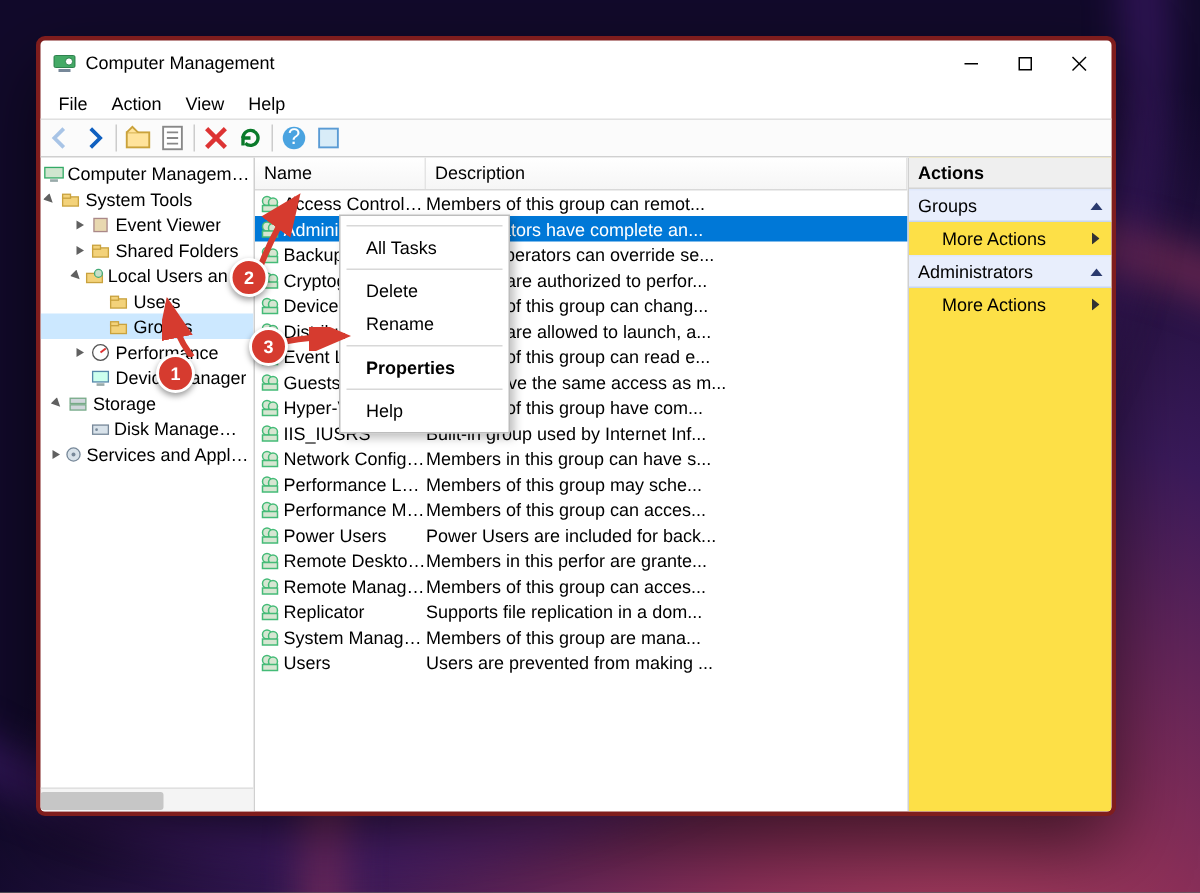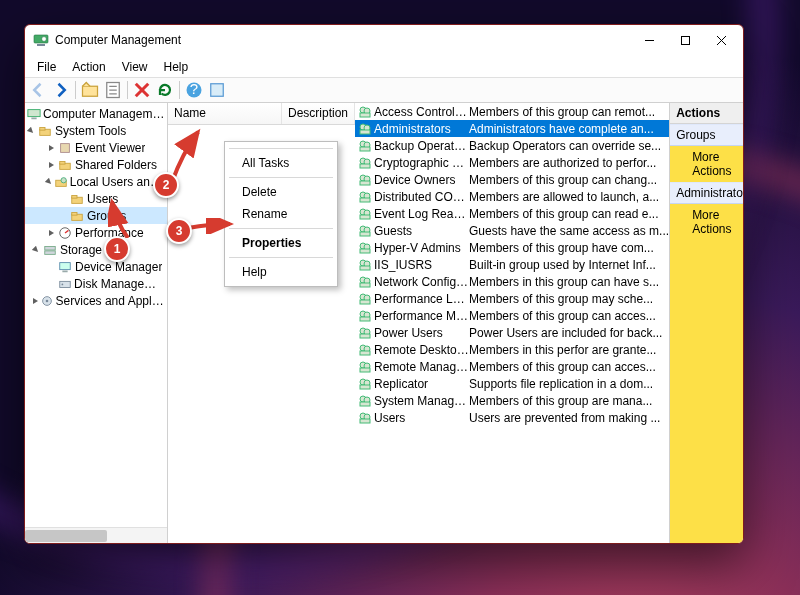--- a/index.html
+++ b/index.html
@@ -16,21 +16,21 @@
     position: absolute;
     border-radius: 50%;
     border: 32px solid rgba(180,60,130,0.25);
     filter: blur(12px);
   }
   .ring1 { width: 1100px; height: 1100px; left: -320px; top: -520px; border-color: rgba(100,40,160,0.35);}
   .ring2 { width: 900px; height: 900px; left: 200px;  top: 140px;  border-color: rgba(200,70,100,0.35);}
 
   .window {
     position: absolute; left: 24px; top: 24px; width: 720px; height: 520px;
-    background: #ffffff; border: 1px solid #7f1d1d; border-radius: 6px;
+    background: #ffffff; border: 3px solid #7f1d1d; border-radius: 6px;
     box-shadow: 0 20px 50px rgba(0,0,0,0.55);
     display: flex; flex-direction: column; overflow: hidden;
   }
 
   
   .titlebar { height: 30px; display: flex; align-items: center; padding: 0 4px 0 8px; }
   .titlebar .app-icon { width: 16px; height: 16px; margin-right: 6px; position: relative; }
   .titlebar .app-icon svg { width: 16px; height: 16px; }
   .titlebar .title { flex: 1; }
   .winbtn { width: 36px; height: 26px; display:flex;align-items:center;justify-content:center; border-radius:4px;}
@@ -57,21 +57,21 @@
   .treerow { display:flex; align-items:center; height:17px; white-space:nowrap; padding-right:2px;}
   .twisty { width:12px; height:12px; display:flex;align-items:center;justify-content:center; margin-right:0;}
   .twisty svg{width:8px;height:8px;}
   .nodelabel { margin-left:2px; }
   .nodeicon { width:16px; height:16px; display:flex;align-items:center;justify-content:center;}
   .nodeicon svg{ width:14px;height:14px;}
   .treerow.selected { background:#cce8ff;}
   .treerow.selected .nodelabel{ }
 
   .contentpane { flex:1; display:flex; overflow:hidden; }
-  .listpane { flex:1; display:flex; flex-direction:row; border-right:1px solid #d0d0d0; position:relative;}
+  .listpane { flex:1; display:flex; flex-direction:column; border-right:1px solid #d0d0d0; position:relative;}
   .listheader { height:22px; display:flex; border-bottom:1px solid #d9d9d9; background:#ffffff;}
   .colhdr { border-right:1px solid #e4e4e4; padding:3px 6px; background:linear-gradient(#fff,#f6f6f6);} 
   .col-name{ width:114px;}
   .col-desc{ flex:1;}
   .listbody { flex:1; overflow:hidden; position:relative;}
   .listrow { display:flex; align-items:center; height:17px; }
   .listrow .c1 { width:114px; display:flex; align-items:center; overflow:hidden; white-space:nowrap; text-overflow:ellipsis;}
   .listrow .c1 .grpicon{ width:16px;height:16px; margin:0 1px 0 2px; flex:none; display:flex;align-items:center;justify-content:center;}
   .listrow .c2 { flex:1; overflow:hidden; white-space:nowrap; text-overflow:ellipsis;}
   .listrow.selected { background:#0078d7; color:#fff;}
@@ -300,43 +300,43 @@
             </span>
           <span class="nodeicon">
               <svg viewBox="0 0 16 16">
                 <circle cx="8" cy="8" r="6" fill="#fff" stroke="#555"></circle>
                 <path d="M8 8 L12 5" stroke="#d33" stroke-width="1.5"></path>
               </svg>
             </span>
           <span class="nodelabel ell">Performance</span>
         </div>
 
+        <div class="treerow" style="padding-left:32px">
+          <span class="nodeicon">
+              <svg viewBox="0 0 16 16">
+                <rect x="2" y="3" width="12" height="8" fill="#cfe" stroke="#58a"></rect>
+                <rect x="5" y="12" width="6" height="2" fill="#9aa"></rect>
+              </svg>
+            </span>
+          <span class="nodelabel ell">Device Manager</span>
+        </div>
+
         <div class="treerow" style="padding-left:5px">
           <span class="twisty">
               <svg viewBox="0 0 8 8">
                 <path d="M1 1 L7 4 L1 7 Z" fill="#606060" transform="rotate(45 4 4)"></path>
               </svg>
             </span>
           <span class="nodeicon">
               <svg viewBox="0 0 16 16">
                 <rect x="2" y="4" width="12" height="4" fill="#d0d6dc" stroke="#7a8"></rect>
                 <rect x="2" y="9" width="12" height="4" fill="#d0d6dc" stroke="#7a8"></rect>
               </svg>
             </span>
           <span class="nodelabel ell">Storage</span>
-        </div>
-
-        <div class="treerow" style="padding-left:32px">
-          <span class="nodeicon">
-              <svg viewBox="0 0 16 16">
-                <rect x="2" y="3" width="12" height="8" fill="#cfe" stroke="#58a"></rect>
-                <rect x="5" y="12" width="6" height="2" fill="#9aa"></rect>
-              </svg>
-            </span>
-          <span class="nodelabel ell">Device Manager</span>
         </div>
 
         <div class="treerow" style="padding-left:32px">
           <span class="nodeicon">
               <svg viewBox="0 0 16 16">
                 <rect x="2" y="5" width="12" height="7" fill="#d8e2ea" stroke="#789"></rect>
                 <circle cx="5" cy="8.5" r="1" fill="#789"></circle>
               </svg>
             </span>
           <span class="nodelabel ell">Disk Management</span>

